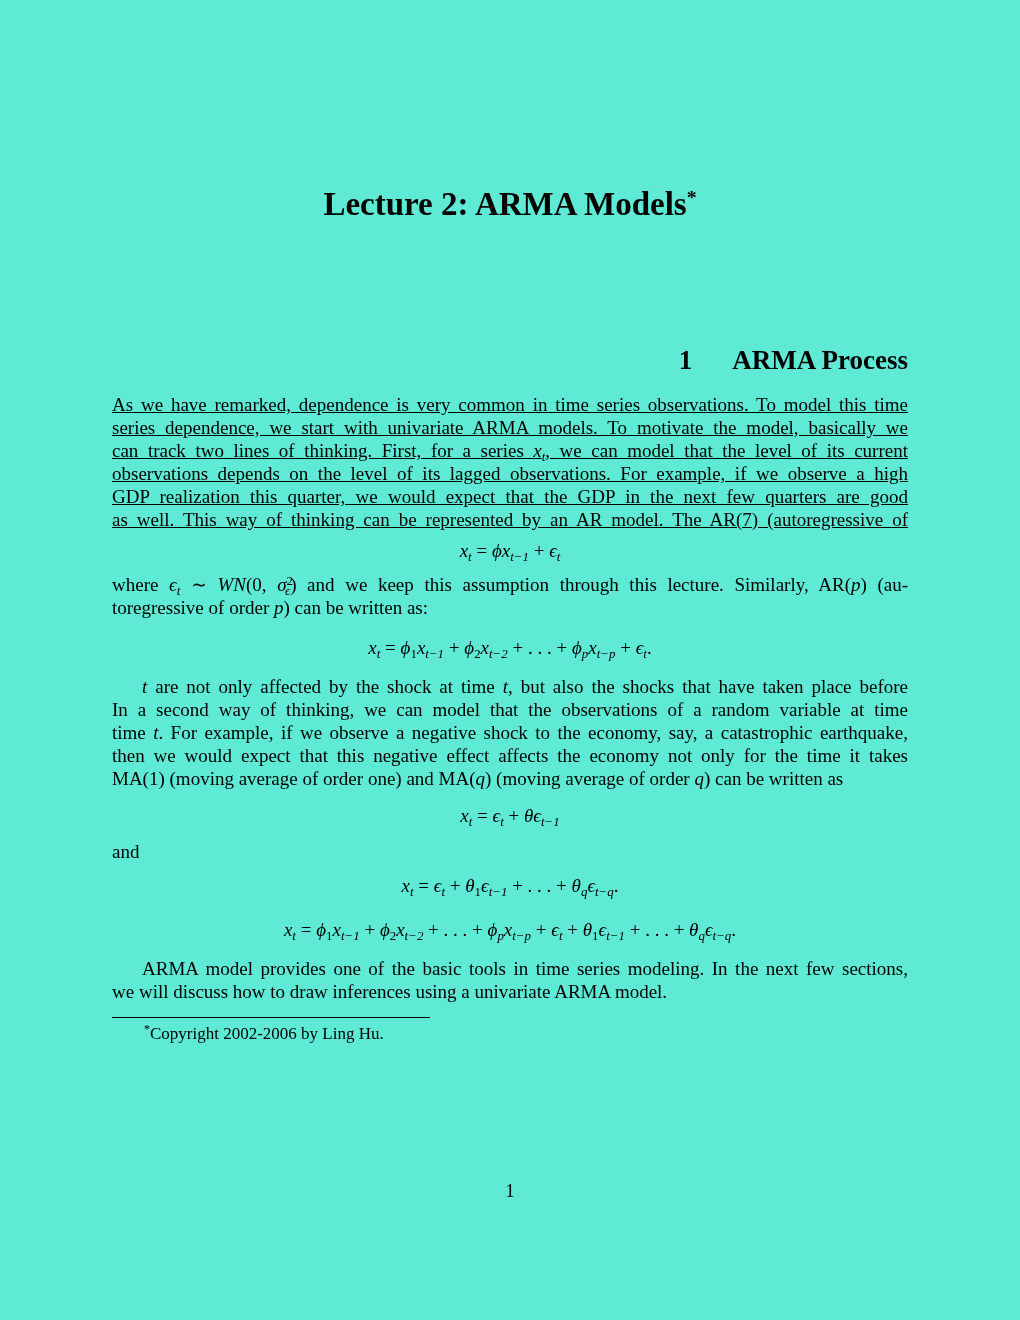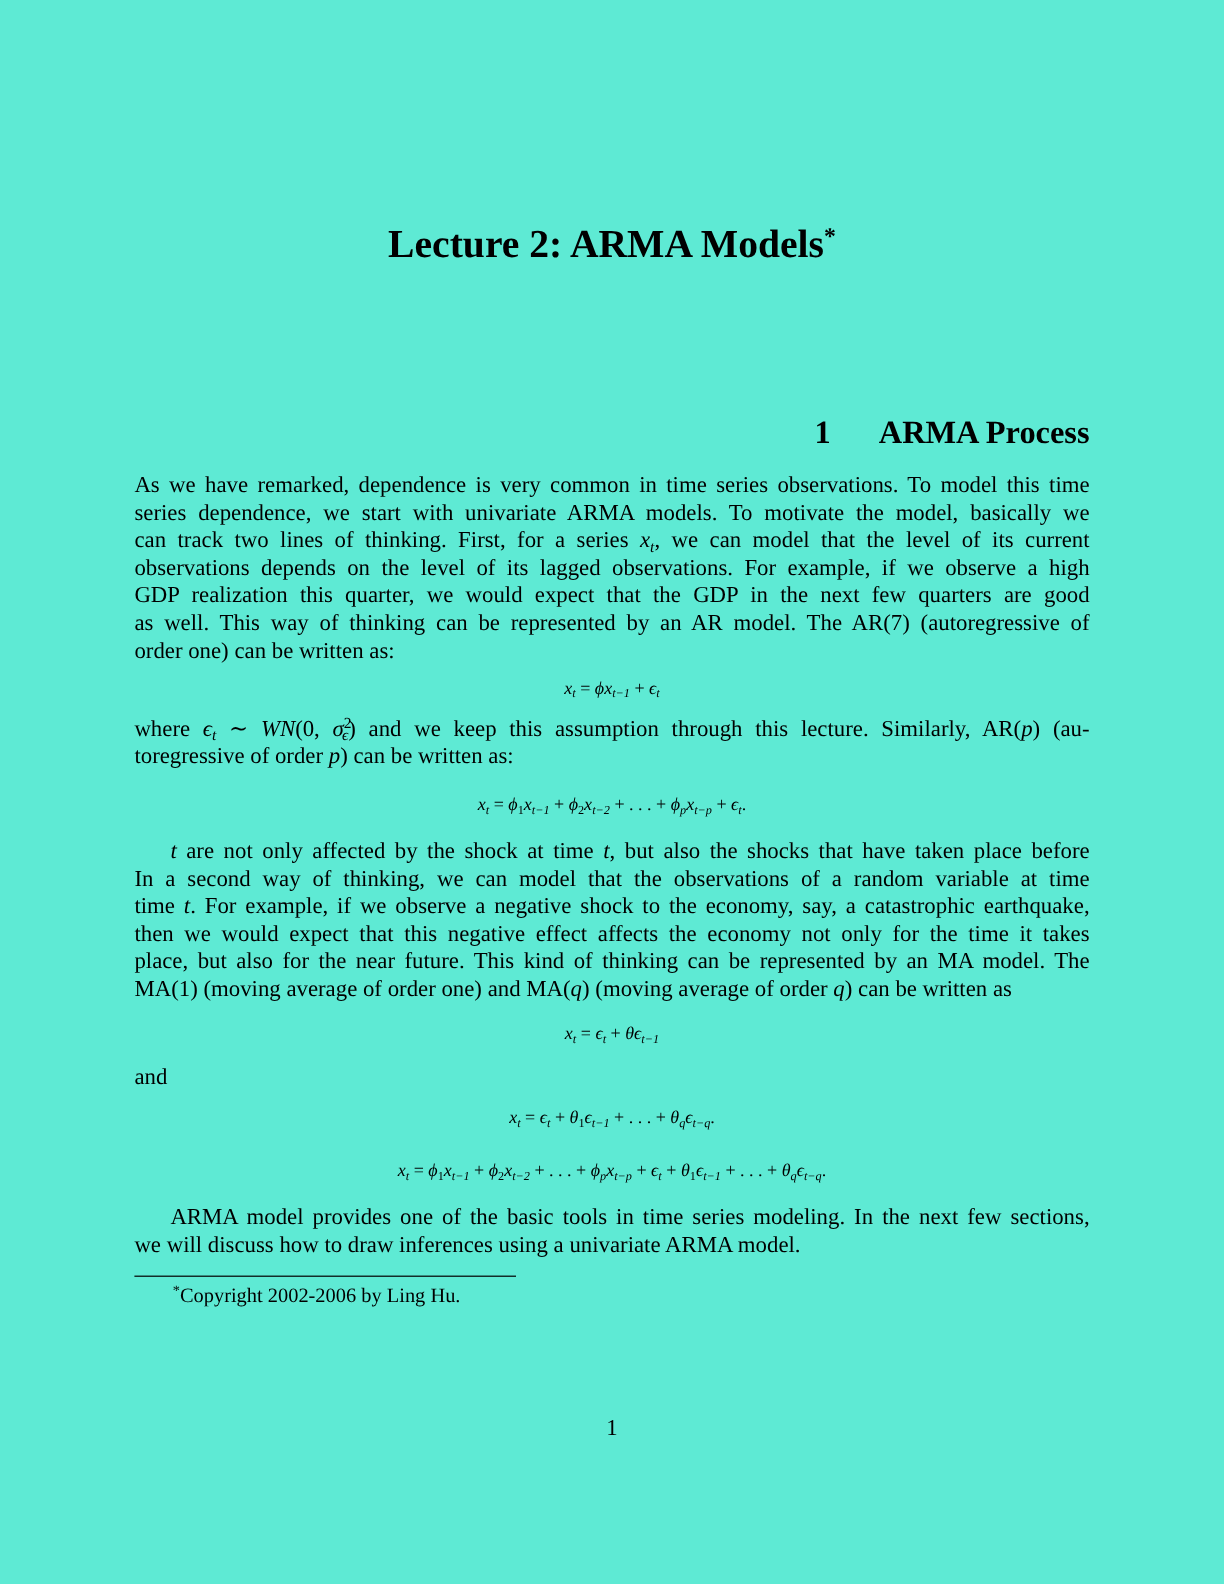--- a/index.html
+++ b/index.html
@@ -28,27 +28,27 @@
     font-size: 27px;
     line-height: 32px;
     font-weight: bold;
     text-align: right;
   }
   .sec-num { margin-right: 40px; }
   .para { font-size: 19px; line-height: 23px; }
   .jline { text-align: justify; text-align-last: justify; height: 23px; overflow: visible; }
   .jline.last { text-align-last: left; }
   .para.indent .jline:first-child { text-indent: 30px; }
-  .p1 { margin-top: 17px; }
+  .p1 { margin-top: 17px; text-decoration: underline; }
   .p2 { margin-top: 6px; }
   .p3 { margin-top: 10px; }
   .p4 { margin-top: 2px; }
   .p5 { margin-top: 8px; }
   .eq {
-    font-size: 15px;
+    font-size: 19px;
     text-align: center;
   }
   .e1 { margin: 6px 0 8px 0; line-height: 28px; }
   .e2 { margin: 14px 0 12px 0; line-height: 30px; }
   .e3 { margin: 12px 0 0 0; line-height: 28px; }
   .e4 { margin: 8px 0 0 0; line-height: 30px; }
   .e5 { margin: 14px 0 12px 0; line-height: 30px; }
   .connector { margin-top: 10px; font-size: 19px; line-height: 23px; }
   sub { font-size: 68%; vertical-align: -0.3em; line-height: 0; }
   sup { font-size: 68%; vertical-align: 0.5em; line-height: 0; }
@@ -85,38 +85,36 @@
     <span class="sec-num">1</span><span class="sec-title">ARMA Process</span>
   </div>
 
   <div class="para p1">
       <div class="jline">As we have remarked, dependence is very common in time series observations. To model this time</div>
       <div class="jline">series dependence, we start with univariate ARMA models. To motivate the model, basically we</div>
       <div class="jline">can track two lines of thinking. First, for a series <i>x<sub>t</sub></i>, we can model that the level of its current</div>
       <div class="jline">observations depends on the level of its lagged observations. For example, if we observe a high</div>
       <div class="jline">GDP realization this quarter, we would expect that the GDP in the next few quarters are good</div>
       <div class="jline">as well. This way of thinking can be represented by an AR model. The AR(7) (autoregressive of</div>
-      <div class="jline last">order one) can be written as:</div>
     </div>
 
   <div class="eq e1"><i>x<sub>t</sub></i> = <i>ϕx<sub>t−1</sub></i> + <i>ϵ<sub>t</sub></i></div>
 
   <div class="para p2">
       <div class="jline">where <i>ϵ<sub>t</sub></i> ∼ <i>WN</i>(0, <i>σ</i><sup>2</sup><sub class="tuck"><i>ϵ</i></sub>) and we keep this assumption through this lecture.  Similarly, AR(<i>p</i>) (au-</div>
       <div class="jline last">toregressive of order <i>p</i>) can be written as:</div>
     </div>
 
   <div class="eq e2"><i>x<sub>t</sub></i> = <i>ϕ</i><sub>1</sub><i>x<sub>t−1</sub></i> + <i>ϕ</i><sub>2</sub><i>x<sub>t−2</sub></i> + . . . + <i>ϕ<sub>p</sub>x<sub>t−p</sub></i> + <i>ϵ<sub>t</sub></i>.</div>
 
   <div class="para p3 indent">
       <div class="jline"><i>t</i> are not only affected by the shock at time <i>t</i>, but also the shocks that have taken place before</div>
       <div class="jline">In a second way of thinking, we can model that the observations of a random variable at time</div>
       <div class="jline">time <i>t</i>. For example, if we observe a negative shock to the economy, say, a catastrophic earthquake,</div>
       <div class="jline">then we would expect that this negative effect affects the economy not only for the time it takes</div>
-      <div class="jline">place, but also for the near future. This kind of thinking can be represented by an MA model. The</div>
       <div class="jline last">MA(1) (moving average of order one) and MA(<i>q</i>) (moving average of order <i>q</i>) can be written as</div>
     </div>
 
   <div class="eq e3"><i>x<sub>t</sub></i> = <i>ϵ<sub>t</sub></i> + <i>θϵ<sub>t−1</sub></i></div>
 
   <div class="connector">and</div>
 
   <div class="eq e4"><i>x<sub>t</sub></i> = <i>ϵ<sub>t</sub></i> + <i>θ</i><sub>1</sub><i>ϵ<sub>t−1</sub></i> + . . . + <i>θ<sub>q</sub>ϵ<sub>t−q</sub></i>.</div>
 
 

